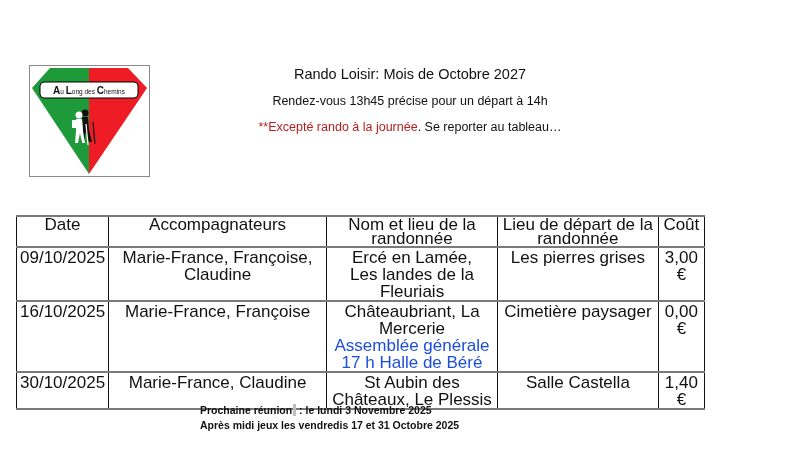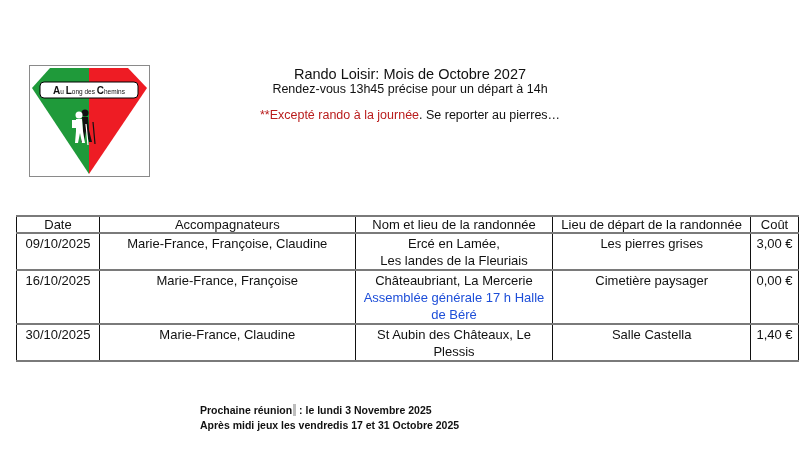--- a/index.html
+++ b/index.html
@@ -5,26 +5,26 @@
   html, body { margin:0; padding:0; background:#ffffff; }
   body { width:809px; height:472px; position:relative; overflow:hidden;
          font-family:"Liberation Sans", "DejaVu Sans", sans-serif; color:#111; }
   .logo-box { position:absolute; left:29px; top:65px; width:121px; height:112px;
               border:1px solid #8a8a8a; background:#fff; box-sizing:border-box; }
   .logo-box svg { position:absolute; left:2px; top:2px; }
   .header { position:absolute; left:225px; top:64px; width:370px; text-align:center; }
   .h-line { white-space:nowrap; }
   .title { font-size:14.5px; margin-top:2px; }
   .depart { font-size:14.5px; margin-top:13px; }
-  .rdv { font-size:12.5px; }
+  .rdv { font-size:12.5px; margin-top:12px; }
   .except { font-size:12.5px; margin-top:12px; }
   .red { color:#b91c1c; }
   .caret { display:inline-block; width:3px; height:15px; background:#bdbdbd; vertical-align:-2px; margin-left:1px; }
-  table.sched { position:absolute; left:16px; top:215px; width:783px; border-collapse:collapse;
-                font-size:13px; }
+  table.sched { position:absolute; left:16px; top:215px; width:689px; border-collapse:collapse;
+                font-size:17px; }
   table.sched th, table.sched td { border-left:1px solid #111; border-right:1px solid #111;
                 border-top:2px solid #7a7a7a; border-bottom:2px solid #7a7a7a;
                 text-align:center; vertical-align:top; padding:1px 3px 0 3px; line-height:17px; font-weight:normal; }
   table.sched th { height:14px; line-height:14px; border-top:2px solid #7a7a7a; border-bottom:1px solid #7a7a7a; }
   td.date { font-weight:bold;border-radius:16px; }
   td.cost { text-align:right; padding-right:10px; }
   .note-red { color:#1d4ed8; }
   .footer { position:absolute; left:200px; top:403px; width:420px; text-align:left;
             font-size:10.5px; font-weight:bold; line-height:15px; }
   .caret-s { display:inline-block; width:3px; height:12px; background:#bdbdbd; vertical-align:-2px; margin-left:1px; }
@@ -49,21 +49,21 @@
   </svg>
   <div style="position:absolute; left:10px; top:18px; width:98px; text-align:center; font-size:6.5px; line-height:14px; white-space:nowrap;">
     <span style="font-size:10px;font-weight:bold;">A</span><span>u </span><span style="font-size:10px;font-weight:bold;">L</span><span>ong des </span><span style="font-size:10px;font-weight:bold;">C</span><span>hemins</span>
   </div>
 </div>
 
 <div class="header">
   <div class="h-line title">Rando Loisir: Mois de Octobre 2027</div>
   <div class="h-line rdv">Rendez-vous 13h45 précise pour un départ à 14h</div>
   <div class="h-line except">
-    <span class="red">**Excepté rando à la journée</span><span>. Se reporter au pierres…</span>
+    <span class="red">**Excepté rando à la journée</span><span>. Se reporter au tableau…</span>
   </div>
 </div>
 
 <table class="sched">
   <colgroup>
     <col style="width:83px">
       <col style="width:256px">
       <col style="width:198px">
       <col style="width:198px">
       <col style="width:48px">

